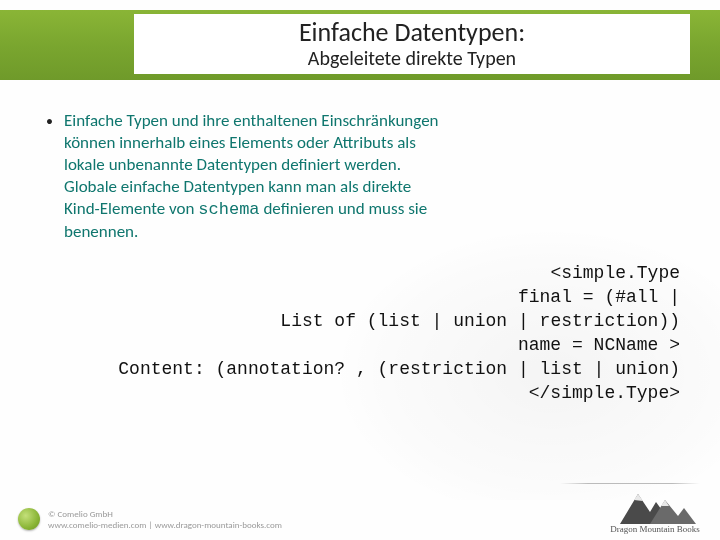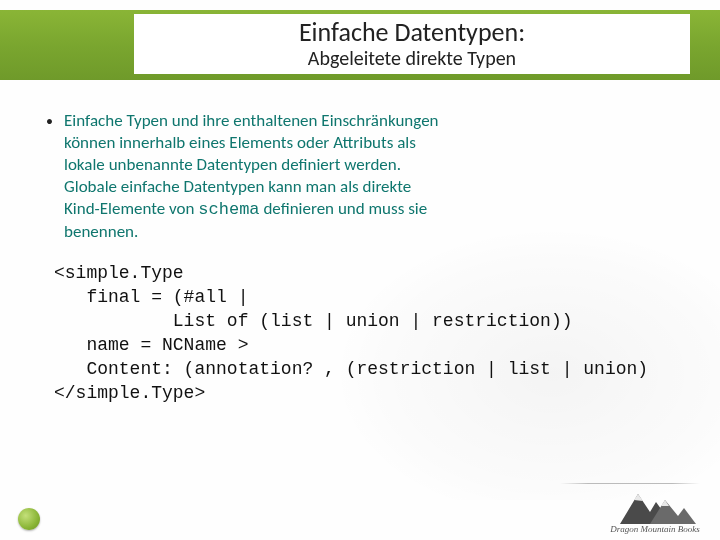--- a/index.html
+++ b/index.html
@@ -81,20 +81,21 @@
   }
   
   .code-block {
     font-family: "Courier New", monospace;
     font-size: 18px;
     line-height: 24px;
     color: #111;
     white-space: pre;
     margin-left: 8px;
     margin-top: 6px;
+    text-align: right;
   }
   
   .footer {
     position: absolute;
     bottom: 0;
     left: 0;
     width: 100%;
     height: 52px;
   }
   .footer-left {
@@ -135,21 +136,20 @@
   .mountain-logo {
     width: 90px;
     height: 40px;
     margin: 0 auto;
   }
   .footer-right-text {
     font-size: 9px;
     color: #555;
     font-family: Georgia, serif;
     margin-top: -2px;
-    font-style: italic;
   }
 </style>
 </head>
 <body>
 
 <div class="bg-watermark"></div>
 
 <div class="header">
   <div class="header-inner">
     <div class="title">Einfache Datentypen:</div>
@@ -174,20 +174,22 @@
 <span>&lt;/simple.Type&gt;</span></div>
 
 </div>
 
 <div class="footer-sep"></div>
 
 <div class="footer">
   <div class="footer-left">
     <div class="logo-circle"></div>
     <div class="footer-left-text">
+      <div>© Comelio GmbH</div>
+      <div>www.comelio-medien.com | www.dragon-mountain-books.com</div>
     </div>
   </div>
   <div class="footer-right">
     <div class="mountain-logo">
       <svg viewBox="0 0 90 40" width="90" height="40">
         <polygon points="10,38 28,8 40,26 46,16 62,38" fill="#4a4a4a"></polygon>
         <polygon points="40,38 55,14 68,30 74,22 86,38" fill="#6a6a6a"></polygon>
         <polygon points="24,14 28,8 33,15" fill="#e8e8e8"></polygon>
         <polygon points="51,20 55,14 59,20" fill="#e8e8e8"></polygon>
       </svg>

